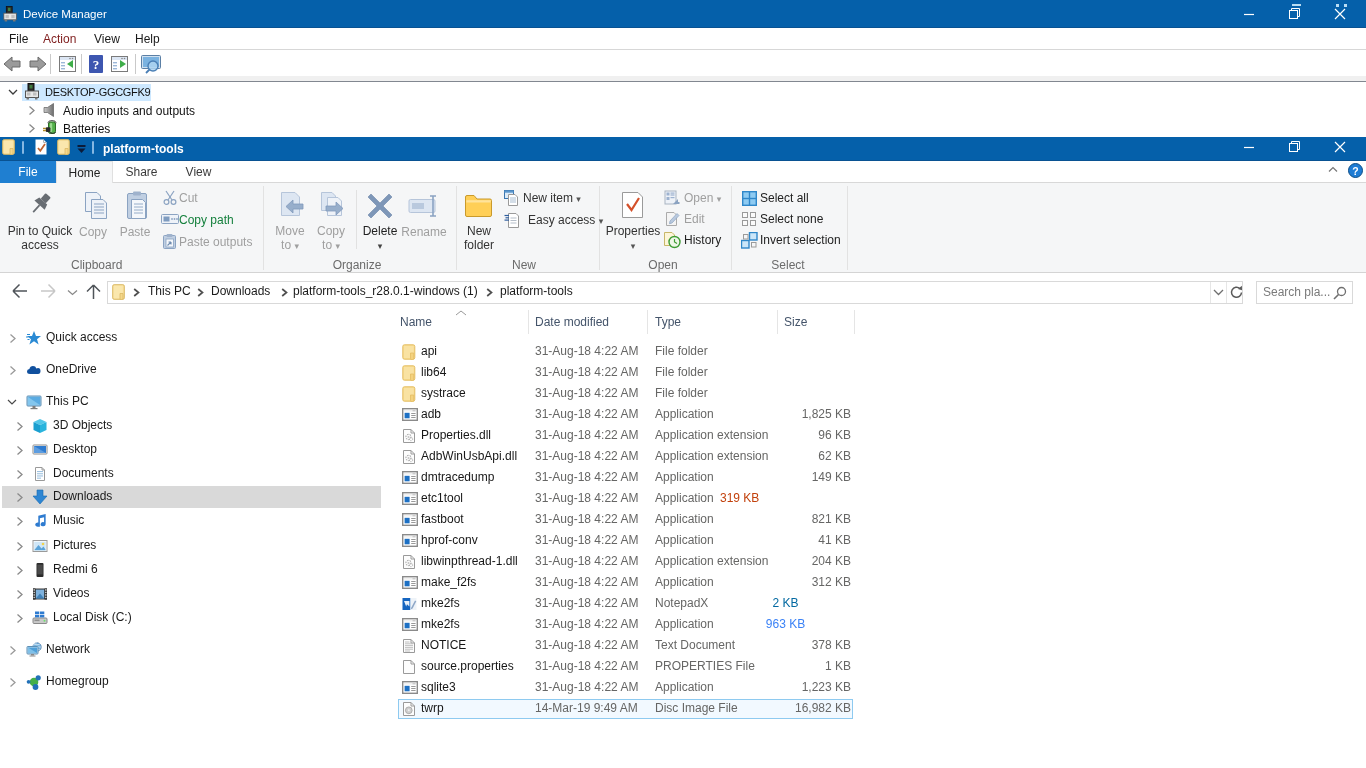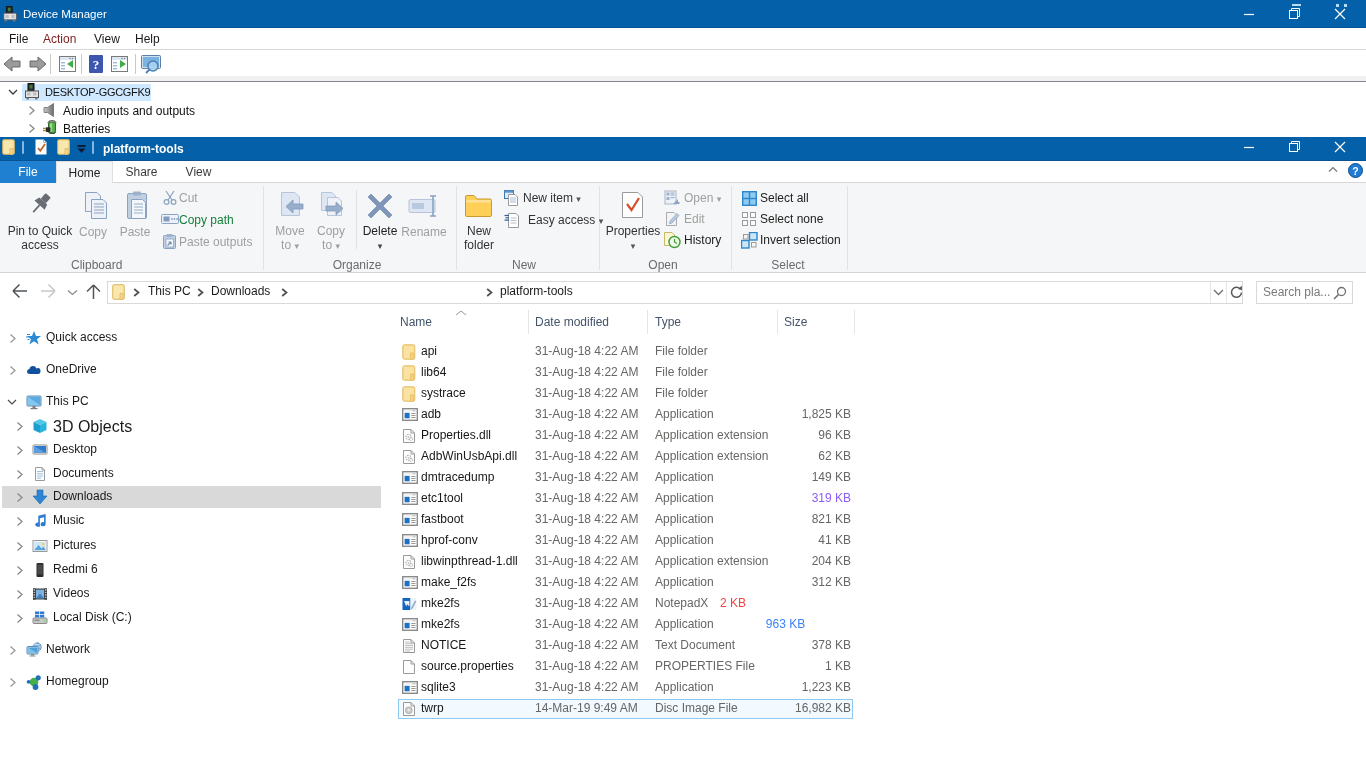--- a/index.html
+++ b/index.html
@@ -356,20 +356,21 @@
       <path d="M1.2 1 L5.5 4.5 L1.2 8" fill="none" stroke="#4f4f4f" stroke-width="1.7"></path>
     </svg>
 <div class="abs" style="left:148px;top:274px;height:34px;line-height:34px;font-size:12px;color:#1a1a1a">This PC</div>
 <svg class="abs" style="left:197px;top:288px" width="7" height="9" viewBox="0 0 7 9">
       <path d="M1.2 1 L5.5 4.5 L1.2 8" fill="none" stroke="#4f4f4f" stroke-width="1.7"></path>
     </svg>
 <div class="abs" style="left:211px;top:274px;height:34px;line-height:34px;font-size:12px;color:#1a1a1a">Downloads</div>
 <svg class="abs" style="left:281px;top:288px" width="7" height="9" viewBox="0 0 7 9">
       <path d="M1.2 1 L5.5 4.5 L1.2 8" fill="none" stroke="#4f4f4f" stroke-width="1.7"></path>
     </svg>
+<div class="abs" style="left:293px;top:274px;height:34px;line-height:34px;font-size:12px;color:#1a1a1a">platform-tools_r28.0.1-windows (1)</div>
 <svg class="abs" style="left:486px;top:288px" width="7" height="9" viewBox="0 0 7 9">
       <path d="M1.2 1 L5.5 4.5 L1.2 8" fill="none" stroke="#4f4f4f" stroke-width="1.7"></path>
     </svg>
 <div class="abs" style="left:500px;top:274px;height:34px;line-height:34px;font-size:12px;color:#1a1a1a">platform-tools</div>
 <div class="abs" style="left:1210px;top:282px;width:1px;height:21px;background:#e6e6e6"></div>
 <svg class="abs" style="left:1213px;top:289px" width="11" height="7" viewBox="0 0 11 7">
       <path d="M1 1 L5.5 5.5 L10 1" fill="none" stroke="#6f6f6f" stroke-width="1.3"></path>
     </svg>
 <div class="abs" style="left:1226px;top:282px;width:1px;height:21px;background:#e6e6e6"></div>
 <svg class="abs" style="left:1229px;top:285px" width="15" height="15" viewBox="0 0 15 15">
@@ -410,21 +411,21 @@
     </svg>
 <div class="abs" style="left:46px;top:394px;font-size:12px;color:#1a1a1a">This PC</div>
 <svg class="abs" style="left:16px;top:421px" width="7" height="11" viewBox="0 0 7 11">
       <path d="M1.5 1.5 L6 5.5 L1.5 9.5" fill="none" stroke="#8a8a8a" stroke-width="1.3"></path>
     </svg>
 <svg class="abs" style="left:32px;top:418px" width="16" height="16" viewBox="0 0 16 16">
       <path d="M8 1 L14.5 4 L8 7 L1.5 4 Z" fill="#52c6e8"></path>
       <path d="M1.5 4 L8 7 V15 L1.5 12 Z" fill="#1a9fd0"></path>
       <path d="M14.5 4 L8 7 V15 L14.5 12 Z" fill="#2ab4dd"></path>
     </svg>
-<div class="abs" style="left:53px;top:418px;font-size:16px;color:#1a1a1a">3D Objects</div>
+<div class="abs" style="left:53px;top:418px;font-size:12px;color:#1a1a1a">3D Objects</div>
 <svg class="abs" style="left:16px;top:445px" width="7" height="11" viewBox="0 0 7 11">
       <path d="M1.5 1.5 L6 5.5 L1.5 9.5" fill="none" stroke="#8a8a8a" stroke-width="1.3"></path>
     </svg>
 <svg class="abs" style="left:32px;top:442px" width="16" height="16" viewBox="0 0 16 16">
       <rect x="1" y="3" width="14" height="9" rx="0.8" fill="#fff" stroke="#8a8a8a"></rect>
       <rect x="2" y="4" width="12" height="7" fill="#2e7bd0"></rect>
       <path d="M2 4 L14 11 H2 Z" fill="#5d9de0"></path>
     </svg>
 <div class="abs" style="left:53px;top:442px;font-size:12px;color:#1a1a1a">Desktop</div>
 <svg class="abs" style="left:16px;top:469px" width="7" height="11" viewBox="0 0 7 11">
@@ -624,21 +625,21 @@
 <rect x="2.6" y="4.8" width="5" height="5.5" fill="#1d70c4"></rect>
 <g stroke="#9a9a9a" stroke-width="1">
         <line x1="9.2" y1="5.5" x2="13.6" y2="5.5"></line>
         <line x1="9.2" y1="7.5" x2="13.6" y2="7.5"></line>
         <line x1="9.2" y1="9.5" x2="13.6" y2="9.5"></line>
       </g>
     </svg>
 <div class="abs" style="left:421px;top:491px;font-size:12px;color:#161616">etc1tool</div>
 <div class="abs" style="left:535px;top:491px;font-size:12px;color:#666665">31-Aug-18 4:22 AM</div>
 <div class="abs" style="left:655px;top:491px;font-size:12px;color:#666665">Application</div>
-<div class="abs" style="left:720px;top:491px;width:131px;text-align:right;font-size:12px;color:#8b5cf6">319 KB</div>
+<div class="abs" style="left:720px;top:491px;width:131px;text-align:left;font-size:12px;color:#c2410c">319 KB</div>
 <svg class="abs" style="left:402px;top:513px" width="16" height="13" viewBox="0 0 16 13">
 <rect x="0.7" y="0.7" width="14.6" height="11.6" fill="#fff" stroke="#8a8a8a" stroke-width="1.4"></rect>
 <rect x="2" y="2" width="12" height="1.6" fill="#f0f0f0"></rect>
 <line x1="10.5" y1="2.8" x2="13.5" y2="2.8" stroke="#b0b0b0" stroke-width="0.8"></line>
 <rect x="2.6" y="4.8" width="5" height="5.5" fill="#1d70c4"></rect>
 <g stroke="#9a9a9a" stroke-width="1">
         <line x1="9.2" y1="5.5" x2="13.6" y2="5.5"></line>
         <line x1="9.2" y1="7.5" x2="13.6" y2="7.5"></line>
         <line x1="9.2" y1="9.5" x2="13.6" y2="9.5"></line>
       </g>
@@ -690,21 +691,21 @@
 <div class="abs" style="left:720px;top:575px;width:131px;text-align:right;font-size:12px;color:#666665">312 KB</div>
 <svg class="abs" style="left:402px;top:597px" width="15" height="14" viewBox="0 0 15 14">
 <rect x="0.5" y="1" width="8" height="12" fill="#1565c0"></rect>
 <path d="M2 4 L4.2 9.5 L5 7.2 L7.4 9.5 L7.4 4 Z" fill="#fff" opacity="0.9"></path>
 <rect x="8.5" y="1" width="6" height="12" fill="#eef3f8"></rect>
 <path d="M9 11 L13 3.5 L14.3 4.3 L10.6 11.6 L9 12.3 Z" fill="#8fa8c8"></path>
     </svg>
 <div class="abs" style="left:421px;top:596px;font-size:12px;color:#161616">mke2fs</div>
 <div class="abs" style="left:535px;top:596px;font-size:12px;color:#666665">31-Aug-18 4:22 AM</div>
 <div class="abs" style="left:655px;top:596px;font-size:12px;color:#666665">NotepadX</div>
-<div class="abs" style="left:720px;top:596px;width:131px;text-align:left;font-size:12px;color:#ef4444">2 KB</div>
+<div class="abs" style="left:720px;top:596px;width:131px;text-align:center;font-size:12px;color:#0369a1">2 KB</div>
 <svg class="abs" style="left:402px;top:618px" width="16" height="13" viewBox="0 0 16 13">
 <rect x="0.7" y="0.7" width="14.6" height="11.6" fill="#fff" stroke="#8a8a8a" stroke-width="1.4"></rect>
 <rect x="2" y="2" width="12" height="1.6" fill="#f0f0f0"></rect>
 <line x1="10.5" y1="2.8" x2="13.5" y2="2.8" stroke="#b0b0b0" stroke-width="0.8"></line>
 <rect x="2.6" y="4.8" width="5" height="5.5" fill="#1d70c4"></rect>
 <g stroke="#9a9a9a" stroke-width="1">
         <line x1="9.2" y1="5.5" x2="13.6" y2="5.5"></line>
         <line x1="9.2" y1="7.5" x2="13.6" y2="7.5"></line>
         <line x1="9.2" y1="9.5" x2="13.6" y2="9.5"></line>
       </g>

